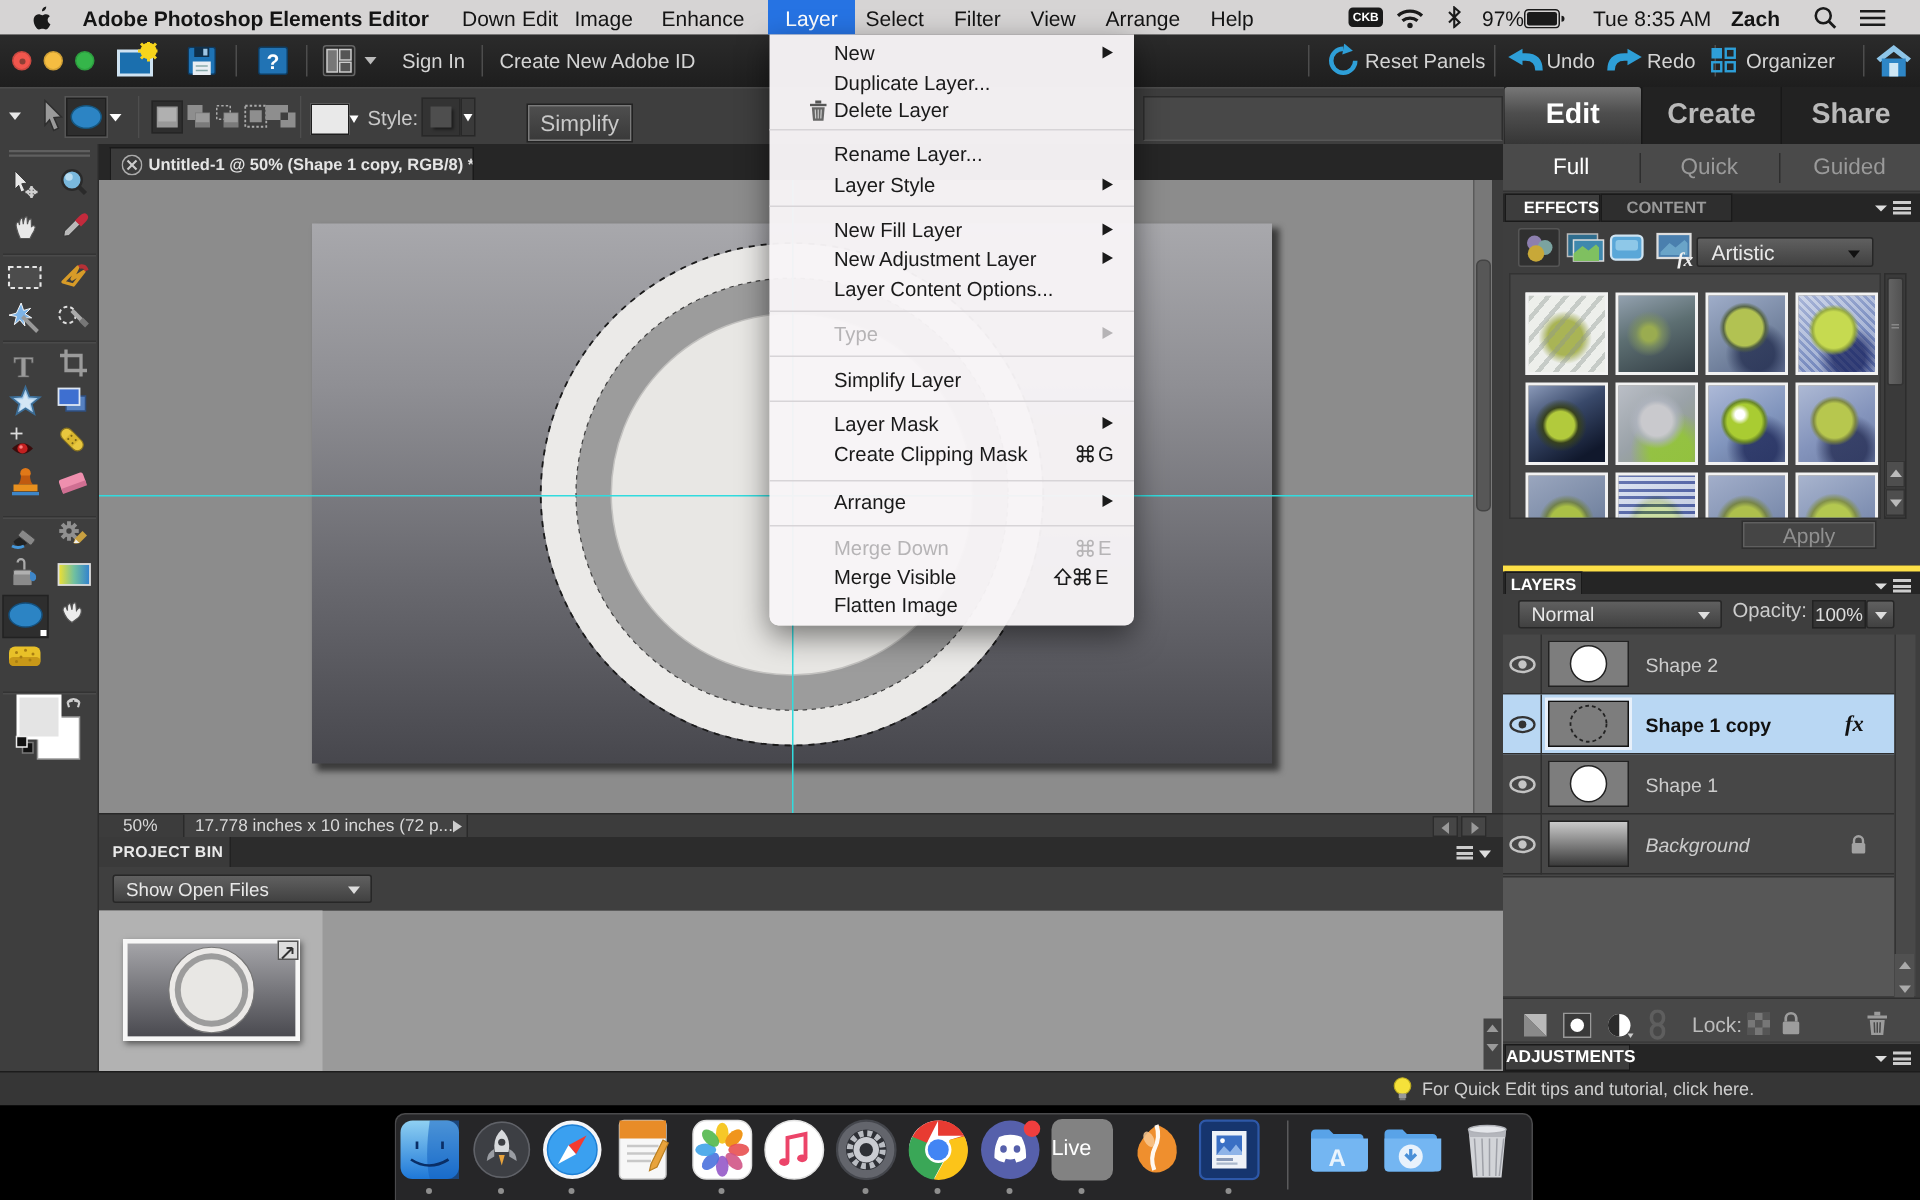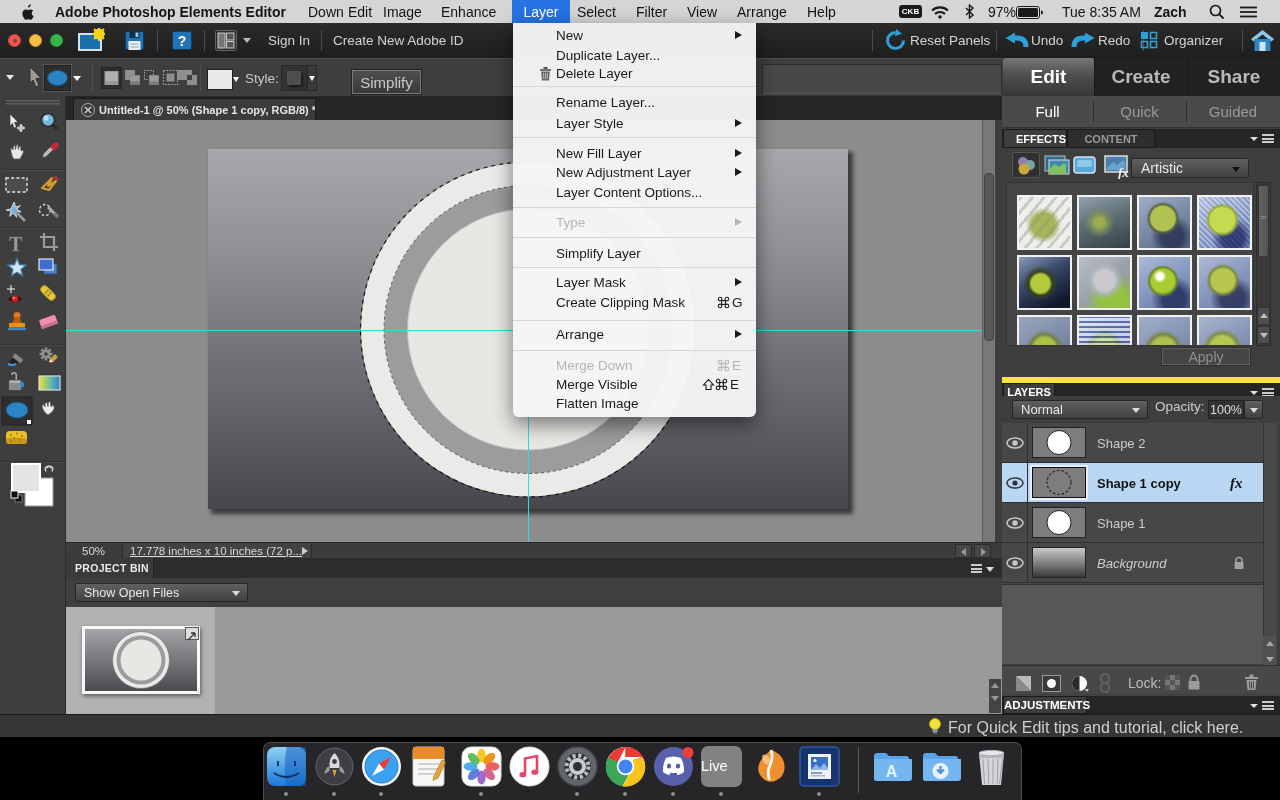--- a/index.html
+++ b/index.html
@@ -23,21 +23,21 @@
 #tabbar { left:66px; top:96px; width:936px; height:24px; background:#262626; }
 #doctab { position:absolute; left:7px; top:2px; width:243px; height:22px; background:#3b3b3b; border:1px solid #1a1a1a; border-bottom:none; color:#e5e5e5; font-size:11px; font-weight:bold; line-height:22px; white-space:nowrap; overflow:hidden; }
 #viewport { left:66px; top:120px; width:916px; height:422px; background:#8c8c8c; overflow:hidden; }
 #vscroll { left:982px; top:120px; width:13px; height:422px; background:#787878; border-left:1px solid #5a5a5a; }
 #vedge { left:995px; top:120px; width:7px; height:422px; background:#3d3d3d; }
 #statusbar { left:66px; top:542px; width:936px; height:16px; background:#3c3c3c; border-top:1px solid #282828; color:#d8d8d8; font-size:11.5px; }
 #binhdr { left:66px; top:558px; width:936px; height:20px; background:#2c2c2c; }
 #binrow { left:66px; top:578px; width:936px; height:29px; background:#3f3f3f; }
 #bincontent { left:66px; top:607px; width:936px; height:107px; background:#9a9a9a; }
 #rpanel { left:1002px; top:96px; width:278px; height:618px; background:#3e3e3e; }
-#notif { left:0; top:714px; width:1280px; height:23px; background:#363636; border-top:1px solid #1c1c1c; color:#cfcfcf; font-size:16px; }
+#notif { left:0; top:714px; width:1280px; height:23px; background:#363636; border-top:1px solid #1c1c1c; color:#cfcfcf; font-size:12px; }
 #dockstrip { left:0; top:737px; width:1280px; height:63px; background:#000; }
 #dock { position:absolute; left:263px; top:5px; width:759px; height:58px; background:rgba(40,40,42,0.94); border:1px solid rgba(130,130,130,0.4); border-bottom:none; border-radius:7px 7px 0 0; }
 .dicon { position:absolute; top:9px; width:41px; height:41px; }
 .ddot { position:absolute; top:55px; width:4px; height:4px; border-radius:50%; background:#8e8e8e; }
 #menu { left:513px; top:23px; width:243px; height:394px; background:rgba(247,244,246,0.97); border-radius:0 0 6px 6px; box-shadow:0 7px 20px rgba(0,0,0,0.5); font-size:13.5px; color:#1a1a1a; }
 #menu .it { position:absolute; left:43px; height:19px; line-height:19px; white-space:nowrap; }
 #menu .sc { position:absolute; height:19px; line-height:19px; }
 #menu .marr { position:absolute; left:222px; width:0; height:0; border-top:4.5px solid transparent; border-bottom:4.5px solid transparent; border-left:7px solid #1a1a1a; }
 #menu .sep { position:absolute; left:0; width:243px; height:1px; background:#d7d4d7; }
 #menu .dis { color:#b6b4b6; }
@@ -392,21 +392,21 @@
     <div class="guideV" style="position:absolute; left:462px; top:0; width:1px; height:422px; background:#31dbde;"></div>
   </div>
   <div class="a" id="vscroll">
     <div style="position:absolute; left:1px; top:53px; width:10px; height:168px; background:#575757; border:1px solid #444; border-radius:4px;"></div>
   </div>
   <div class="a" id="vedge"></div>
 
   <div class="a" id="statusbar">
     <span style="position:absolute; left:16px; top:2px;">50%</span>
     <div style="position:absolute; left:56px; top:0px; width:190px; height:15px; border-left:1px solid #2a2a2a; border-right:1px solid #2a2a2a; background:#424242;"></div>
-    <span style="position:absolute; left:64px; top:2px;text-decoration:underline;">17.778 inches x 10 inches (72 p...</span>
+    <span style="position:absolute; left:64px; top:2px;">17.778 inches x 10 inches (72 p...</span>
     <div class="tri-r" style="position:absolute; left:236px; top:4px; border-left-color:#ccc; border-top-width:4px; border-bottom-width:4px;"></div>
     <div style="position:absolute; left:889px; top:1px; width:17px; height:14px; background:#464646; border:1px solid #2c2c2c;">
         <div style="width:0;height:0;border-top:4px solid transparent;border-bottom:4px solid transparent;border-right:5px solid #999;margin:3px 0 0 5px;"></div>
       </div>
     <div style="position:absolute; left:908px; top:1px; width:17px; height:14px; background:#464646; border:1px solid #2c2c2c;">
         <div style="width:0;height:0;border-top:4px solid transparent;border-bottom:4px solid transparent;border-left:5px solid #999;margin:3px 0 0 6px;"></div>
       </div>
   </div>
 
   <div class="a" id="binrow">
@@ -506,21 +506,21 @@
       <div style="position:absolute; left:0px; top:124px; width:13px; height:18px; background:#4e4e4e; border:1px solid #333;">
           <div style="width:0;height:0;border-left:4px solid transparent;border-right:4px solid transparent;border-bottom:5px solid #bbb;margin:5px auto 0;"></div>
         </div>
       <div style="position:absolute; left:0px; top:143px; width:13px; height:18px; background:#4e4e4e; border:1px solid #333;">
           <div style="width:0;height:0;border-left:4px solid transparent;border-right:4px solid transparent;border-top:5px solid #bbb;margin:6px auto 0;"></div>
         </div>
     </div>
 
     <div style="position:absolute; left:160px; top:252px; width:88px; height:17px; background:#454545; border:1px solid #5f5f5f; outline:1px solid #2f2f2f; color:#909090; font-size:14px; text-align:center; line-height:16px;">Apply</div>
 
-    <div style="position:absolute; left:0; top:281px; width:278px; height:19px; background:#252525; border-top:6px solid #fde047;">
+    <div style="position:absolute; left:0; top:281px; width:278px; height:19px; background:#252525; border-top:4px solid #fde047;">
       <div style="position:absolute; left:1px; top:0px; width:52px; height:18px; background:#3d3d3d; border:1px solid #1a1a1a; color:#fff; font-size:11px; font-weight:bold; text-align:center; line-height:17px;">LAYERS</div>
       <div class="tri-d" style="position:absolute; right:22px; top:8px; border-top-width:4px;"></div>
       <div style="position:absolute; right:6px; top:5px; width:12px; height:9px; border-top:2px solid #ccc; border-bottom:2px solid #ccc;">
           <div style="margin-top:1.5px; height:2px; background:#ccc;"></div>
         </div>
     </div>
     <div style="position:absolute; left:0; top:300px; width:278px; height:27px; background:#3e3e3e;">
       <div class="ddbtn" style="left:10px; top:4px; width:136px; height:19px; font-size:13px; line-height:18px;"><span style="margin-left:8px;">Normal</span>
         <div class="tri-d" style="position:absolute; right:7px; top:7px; border-top-color:#ddd;"></div>
       </div>

